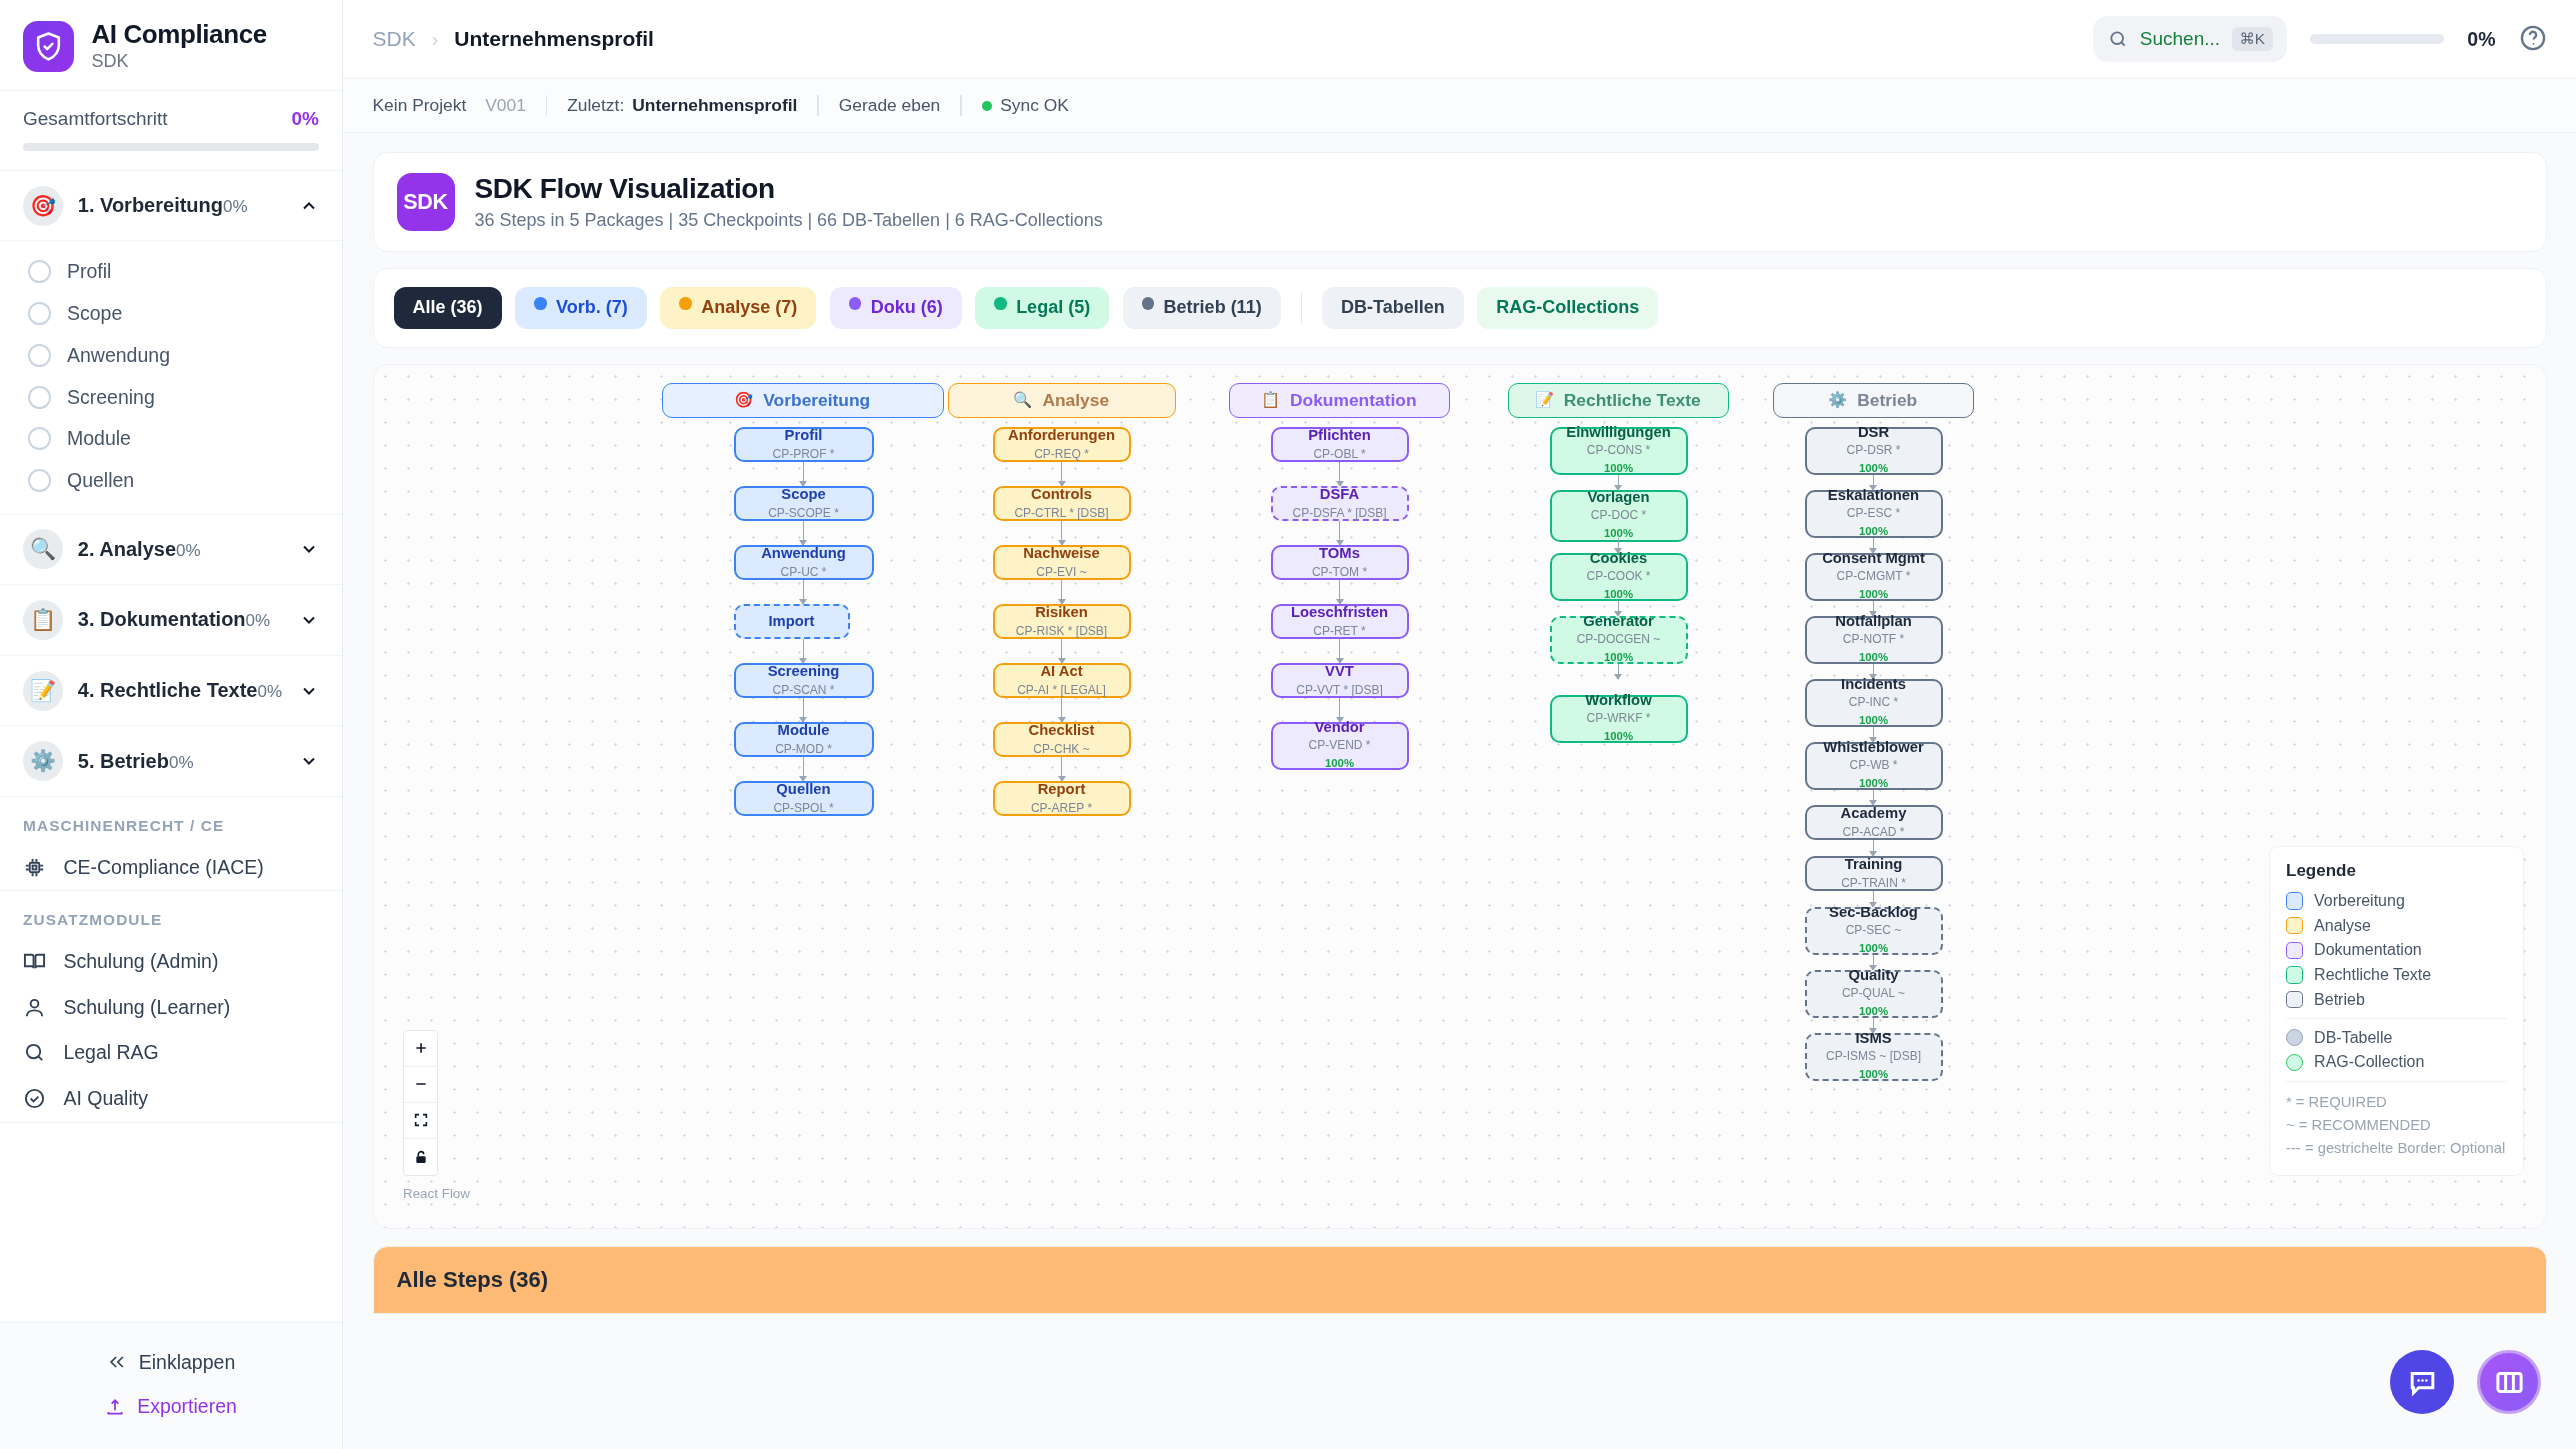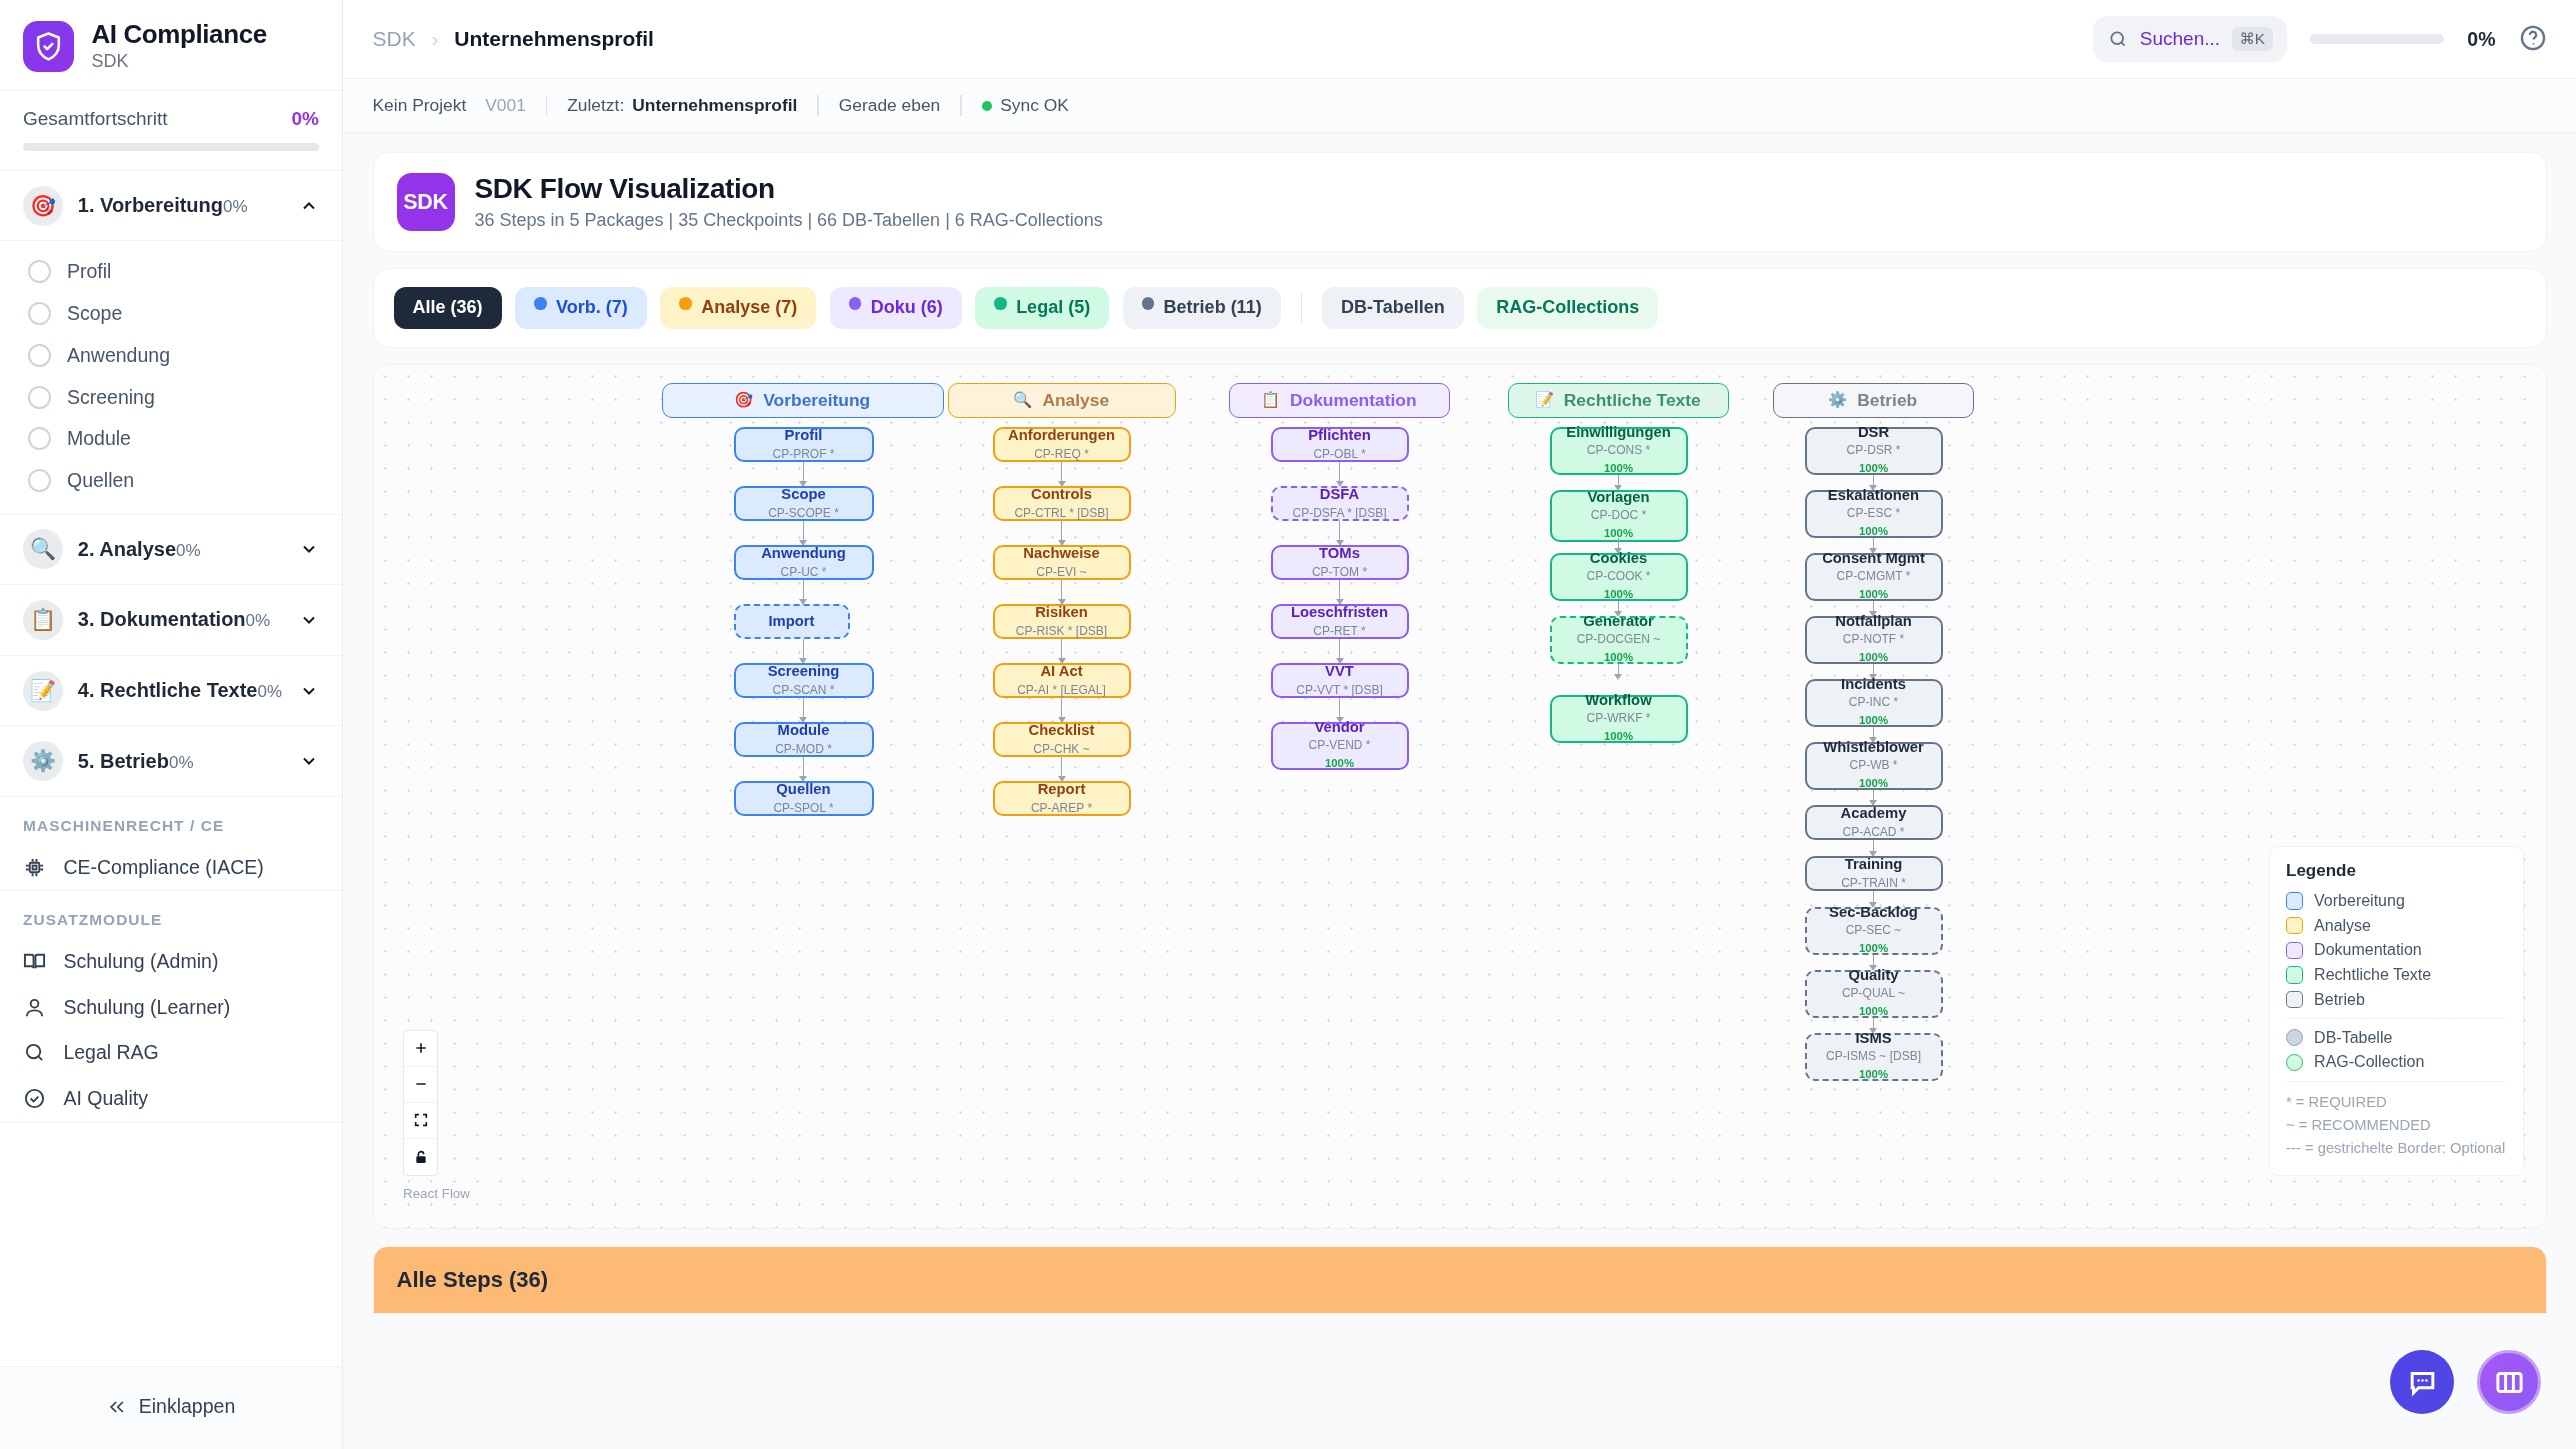--- a/index.html
+++ b/index.html
@@ -69,21 +69,21 @@
   
   .main { flex:1; display:flex; flex-direction:column; min-width:0; background:#f8fafc; }
 
   .topbar { height:79px; background:#fff; border-bottom:1.3px solid #eef1f5; display:flex; align-items:center; padding:0 29.5px; gap:12px; }
   .crumb { font-size:21px; color:#94a3b8; cursor:pointer; }
   .crumb-sep { font-size:20px; color:#cbd5e1; margin:0 4px; }
   .crumb-cur { font-size:21px; color:#111827; font-weight:600; }
   .topbar-right { margin-left:auto; display:flex; align-items:center; gap:23px; }
   .search-box { display:flex; align-items:center; gap:12px; background:#f1f3f7; border-radius:14.8px; padding:10.7px 14.8px; min-width:168px; cursor:text; }
   .search-box svg { width:20px; height:20px; stroke:#64748b; stroke-width:2.2; fill:none; }
-  .search-ph { font-size:19px; color:#6d28d9; flex:1; }
+  .search-ph { font-size:19px; color:#15803d; flex:1; }
   .kbd { background:#e2e6ec; border-radius:6px; padding:3.4px 7.4px; font-size:15.4px; color:#5b6777; }
   .mini-track { width:134px; height:10.7px; background:#e6e9ef; border-radius:66px; }
   .mini-pct { font-size:19.5px; font-weight:700; color:#1f2937; }
   .help-ico svg { width:28px; height:28px; stroke:#64748b; stroke-width:2; fill:none; }
 
   .metabar { height:54px; background:#fbfcfd; border-bottom:1.3px solid #eef1f5; display:flex; align-items:center; padding:0 29.5px; gap:0; }
   .meta-i { font-size:17.4px; color:#475569; }
   .meta-i.dim { color:#9aa5b4; }
   .meta-i strong { font-weight:700; color:#1f2937; }
   .meta-gap { width:19px; }
@@ -294,20 +294,26 @@
       </span>
       <span class="sb-link-label">AI Quality</span>
     </div>
 
     <div class="sb-foot">
       <div class="sb-foot-btn">
         <svg viewBox="0 0 24 24">
             <path d="M11 18l-6-6 6-6M19 18l-6-6 6-6"></path>
           </svg>
         <span class="lbl">Einklappen</span>
+      </div>
+      <div class="sb-foot-btn export">
+        <svg viewBox="0 0 24 24">
+            <path d="M12 16V4M8 8l4-4 4 4M4 18v2h16v-2"></path>
+          </svg>
+        <span class="lbl">Exportieren</span>
       </div>
     </div>
   </aside>
 
   <section class="main">
 
     <div class="topbar">
       <span class="crumb">SDK</span>
       <span class="crumb-sep">›</span>
       <span class="crumb-cur">Unternehmensprofil</span>

